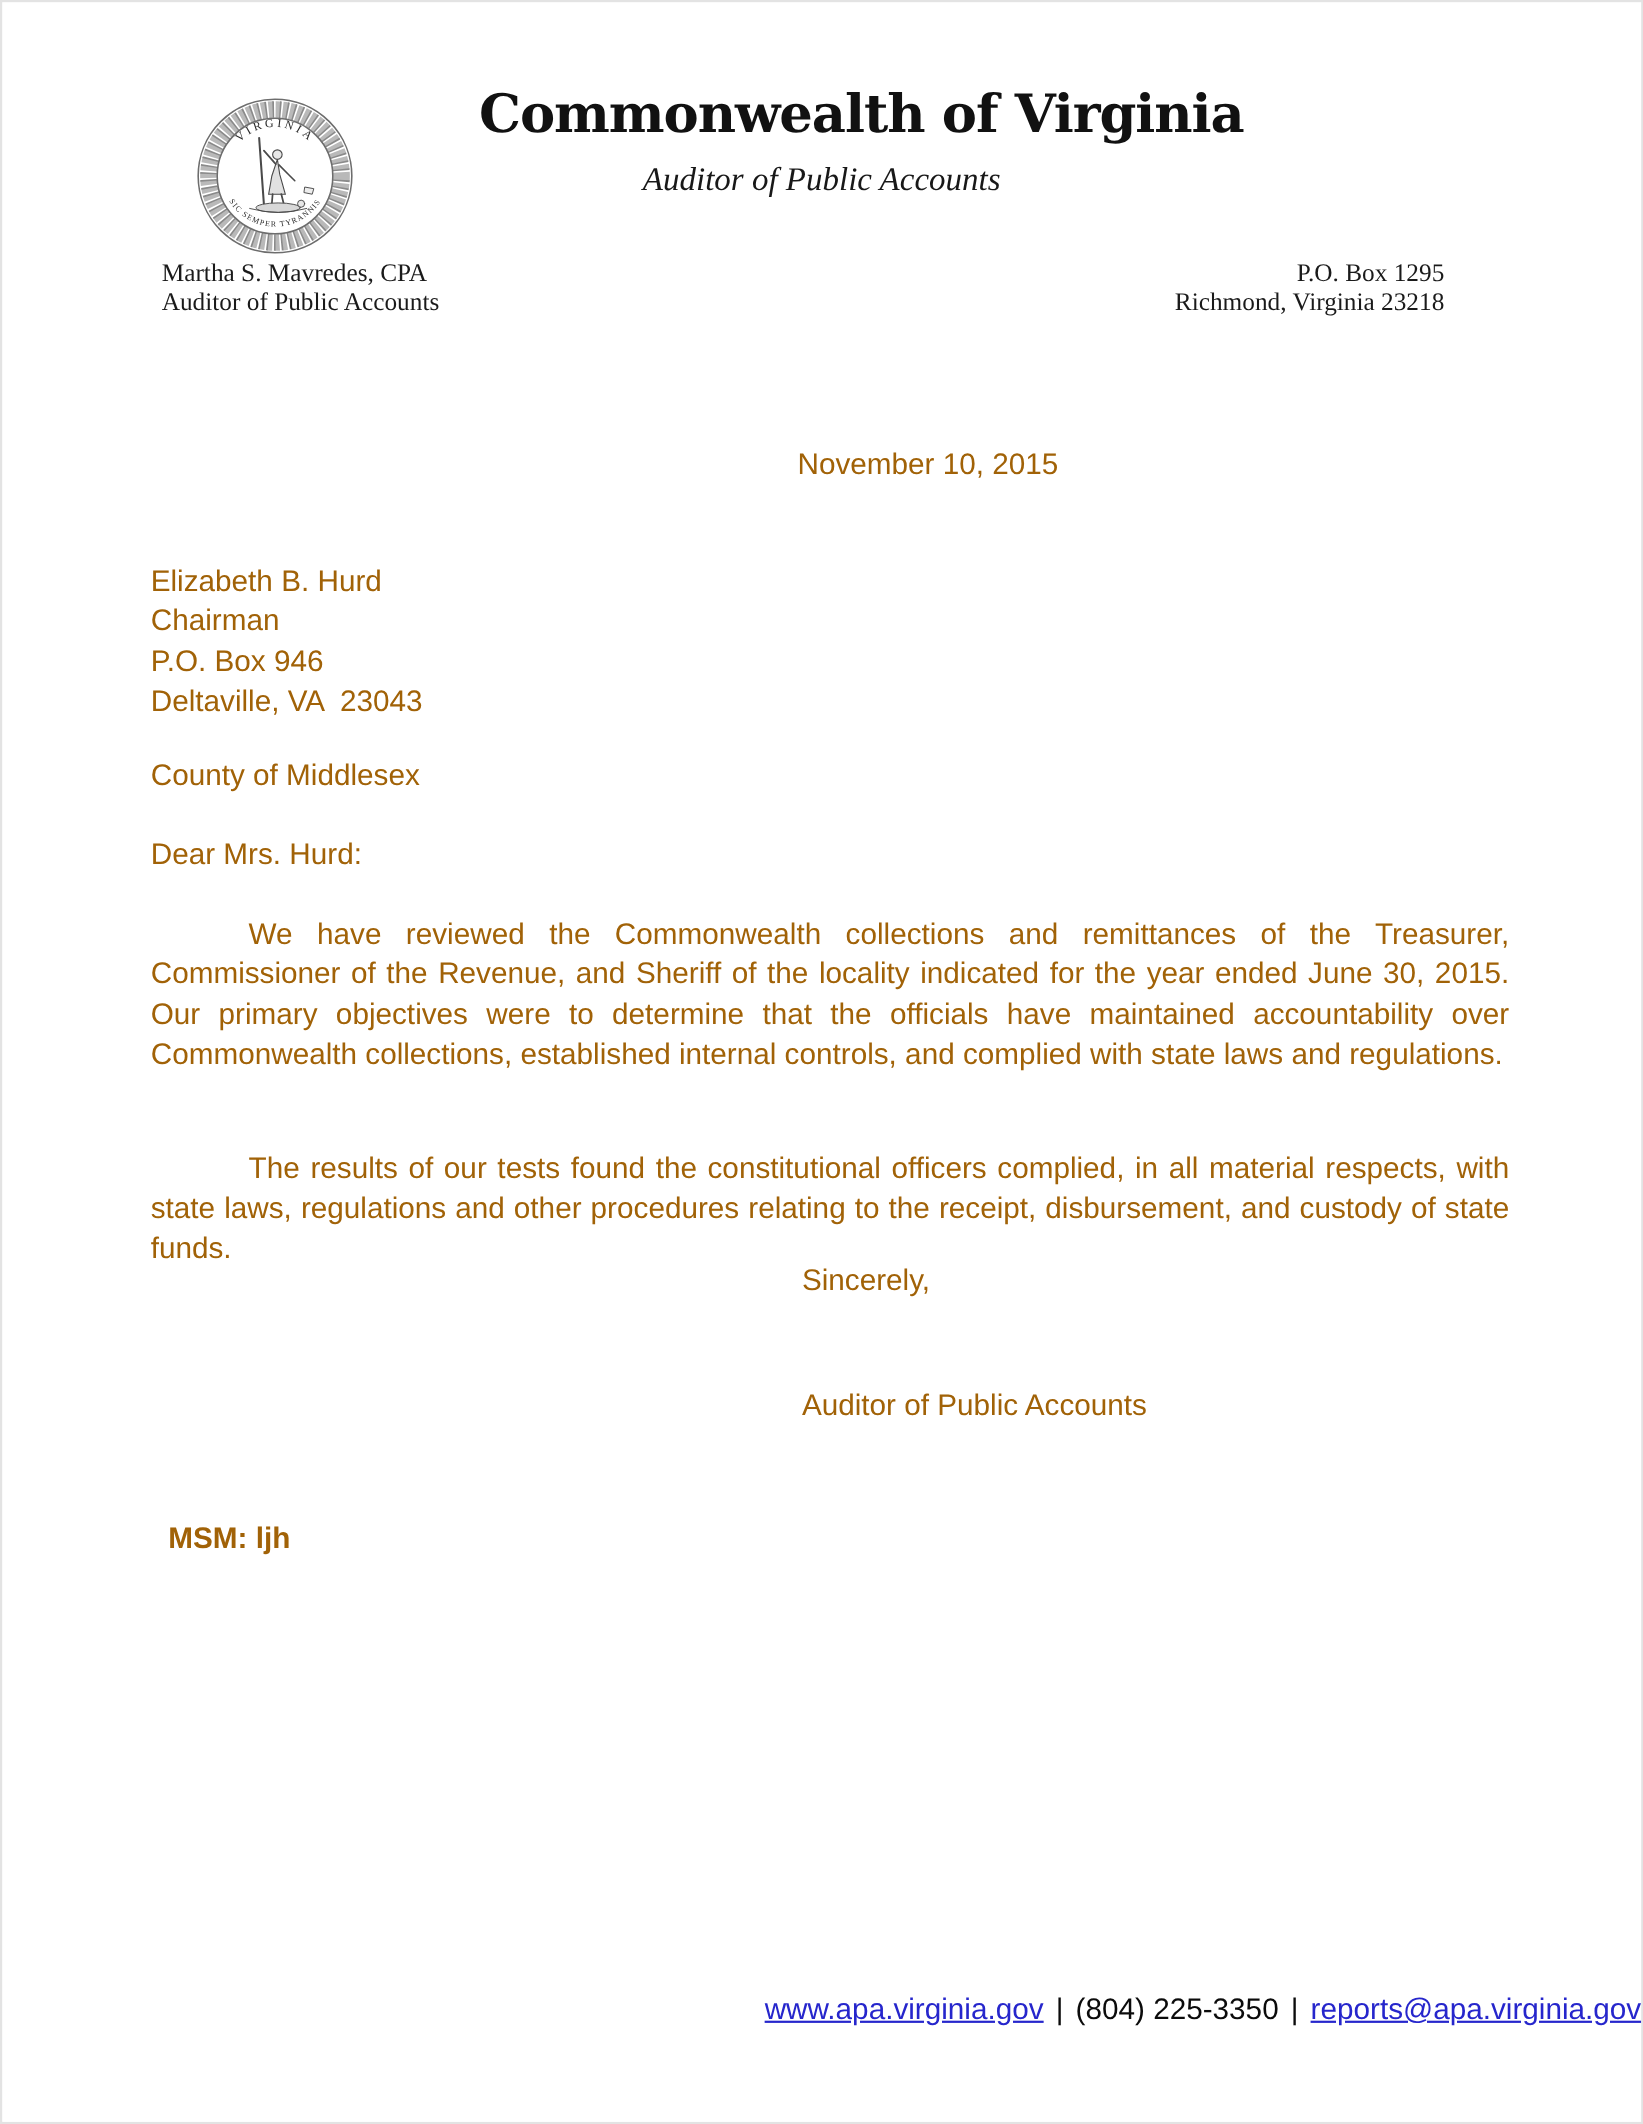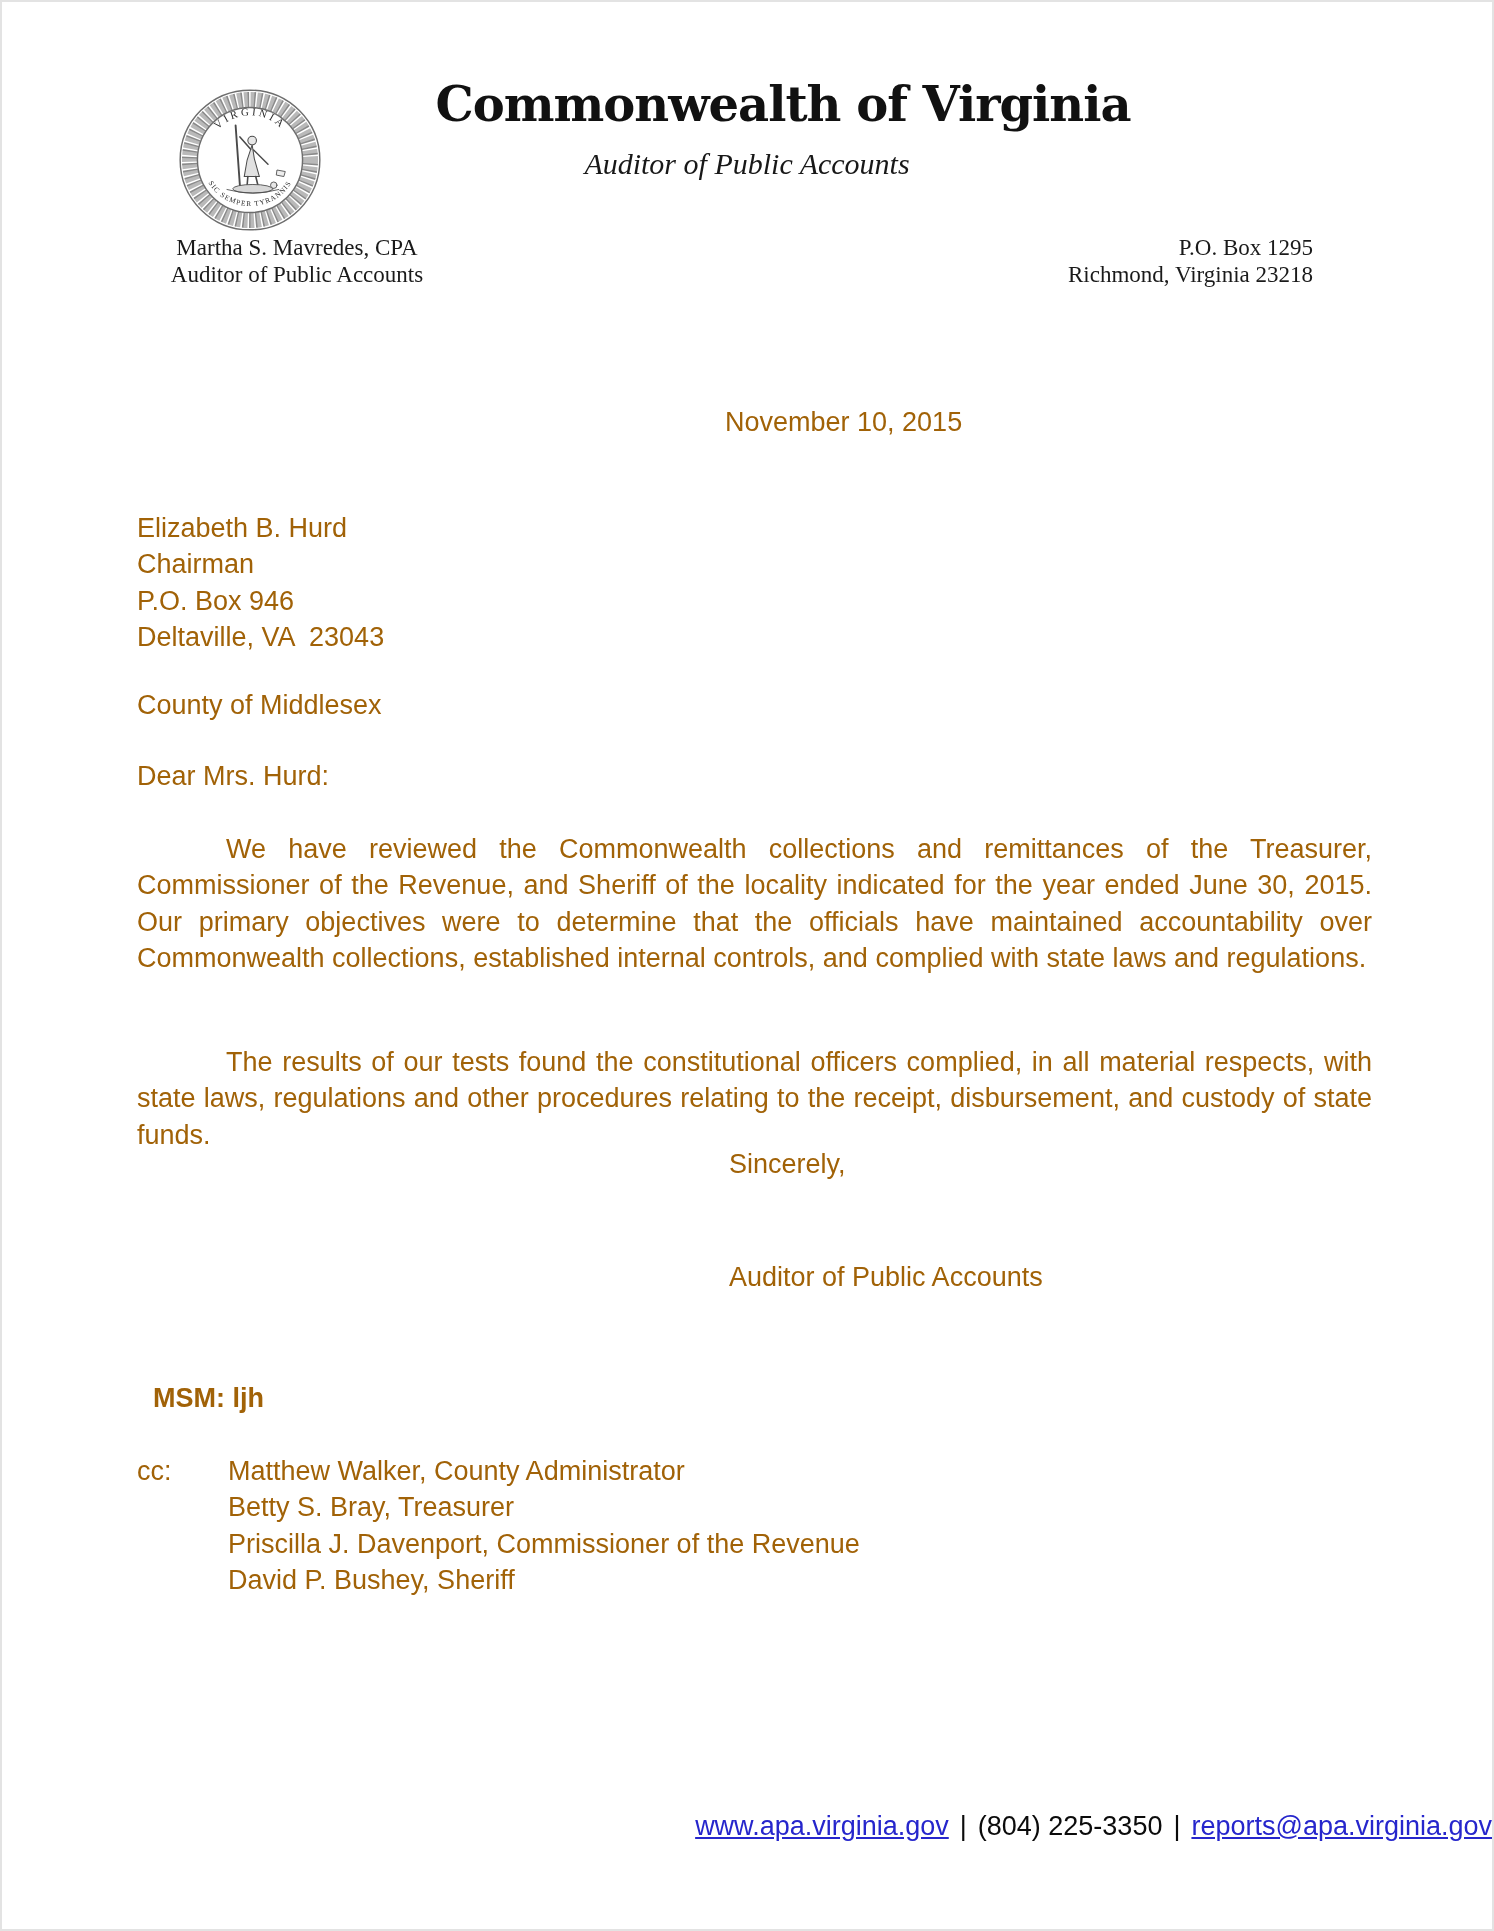--- a/index.html
+++ b/index.html
@@ -19,21 +19,21 @@
   .org-title{
     position:absolute;left:0;top:74px;width:100%;text-align:center;
     font-family:"DejaVu Serif", serif;font-weight:700;font-size:48px;line-height:56px;
     letter-spacing:-1px;color:#111;margin-left:36px;
   }
   .org-subtitle{
     position:absolute;left:0;top:142px;width:100%;text-align:center;
     font-family:"Liberation Serif", serif;font-style:italic;font-size:30px;line-height:40px;color:#181818;
   }
   .hdr-left{
-    position:absolute;left:145px;top:232px;width:300px;text-align:center;
+    position:absolute;left:145px;top:232px;width:300px;
     font-family:"Liberation Serif", serif;font-size:23px;line-height:27px;color:#1a1a1a;
   }
   .hdr-right{
     position:absolute;right:179px;top:232px;text-align:right;
     font-family:"Liberation Serif", serif;font-size:23px;line-height:27px;color:#1a1a1a;margin-left:16px;
   }
   .hdr-left .line,.hdr-right .line{display:block;white-space:pre-wrap;}
   
   .txt{position:absolute;font-size:27px;line-height:36.4px;color:#a16207;}
   .date{left:723px;top:402px;}
@@ -135,27 +135,18 @@
       <span class="pline">state laws, regulations and other procedures relating to the receipt, disbursement, and custody of state</span>
       <span class="pline last">funds.</span>
     </div>
 
   <div class="txt closing">Sincerely,</div>
 
   <div class="txt signer">Auditor of Public Accounts</div>
 
   <div class="txt reference">MSM: ljh</div>
 
-  <div class="txt ccblock">
-    <span class="cclabel">cc:</span>
-    <span class="ccnames">
-        <span class="line">Matthew Walker, County Administrator</span>
-        <span class="line">Betty S. Bray, Treasurer</span>
-        <span class="line">Priscilla J. Davenport, Commissioner of the Revenue</span>
-        <span class="line">David P. Bushey, Sheriff</span>
-      </span>
-  </div>
 
   <div class="footer">
     <a>www.apa.virginia.gov</a><span class="sep">|</span><span>(804) 225-3350</span><span class="sep">|</span><a>reports@apa.virginia.gov</a>
   </div>
 
 </div>
 
 </body></html>

